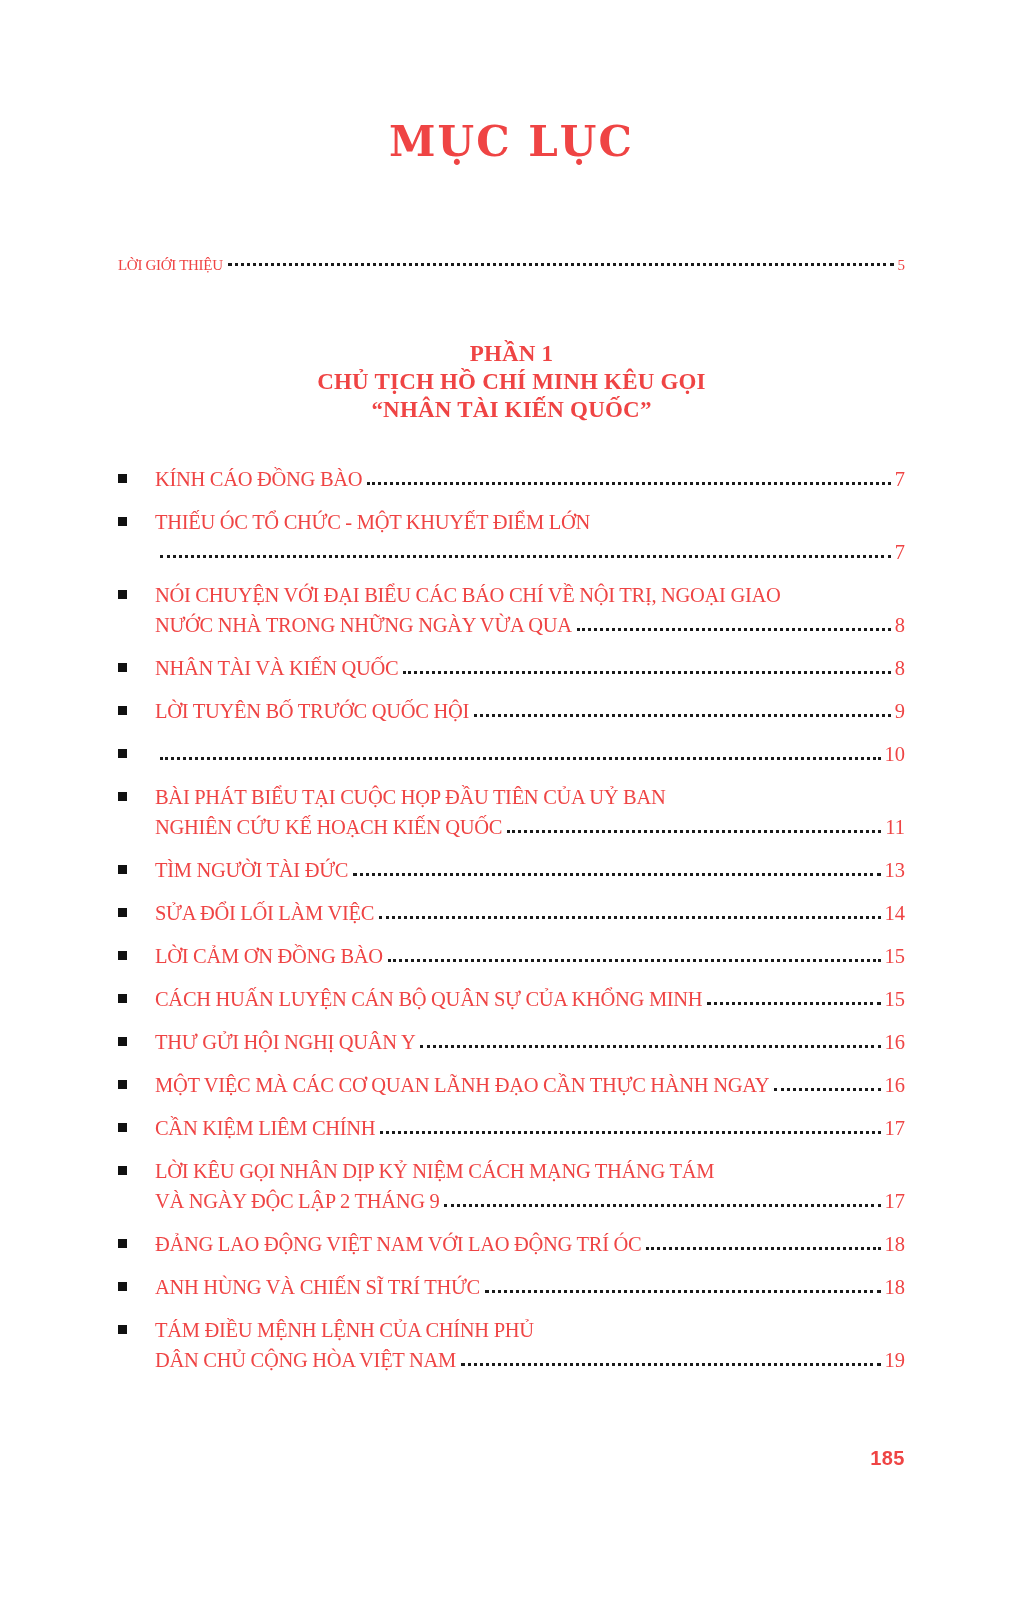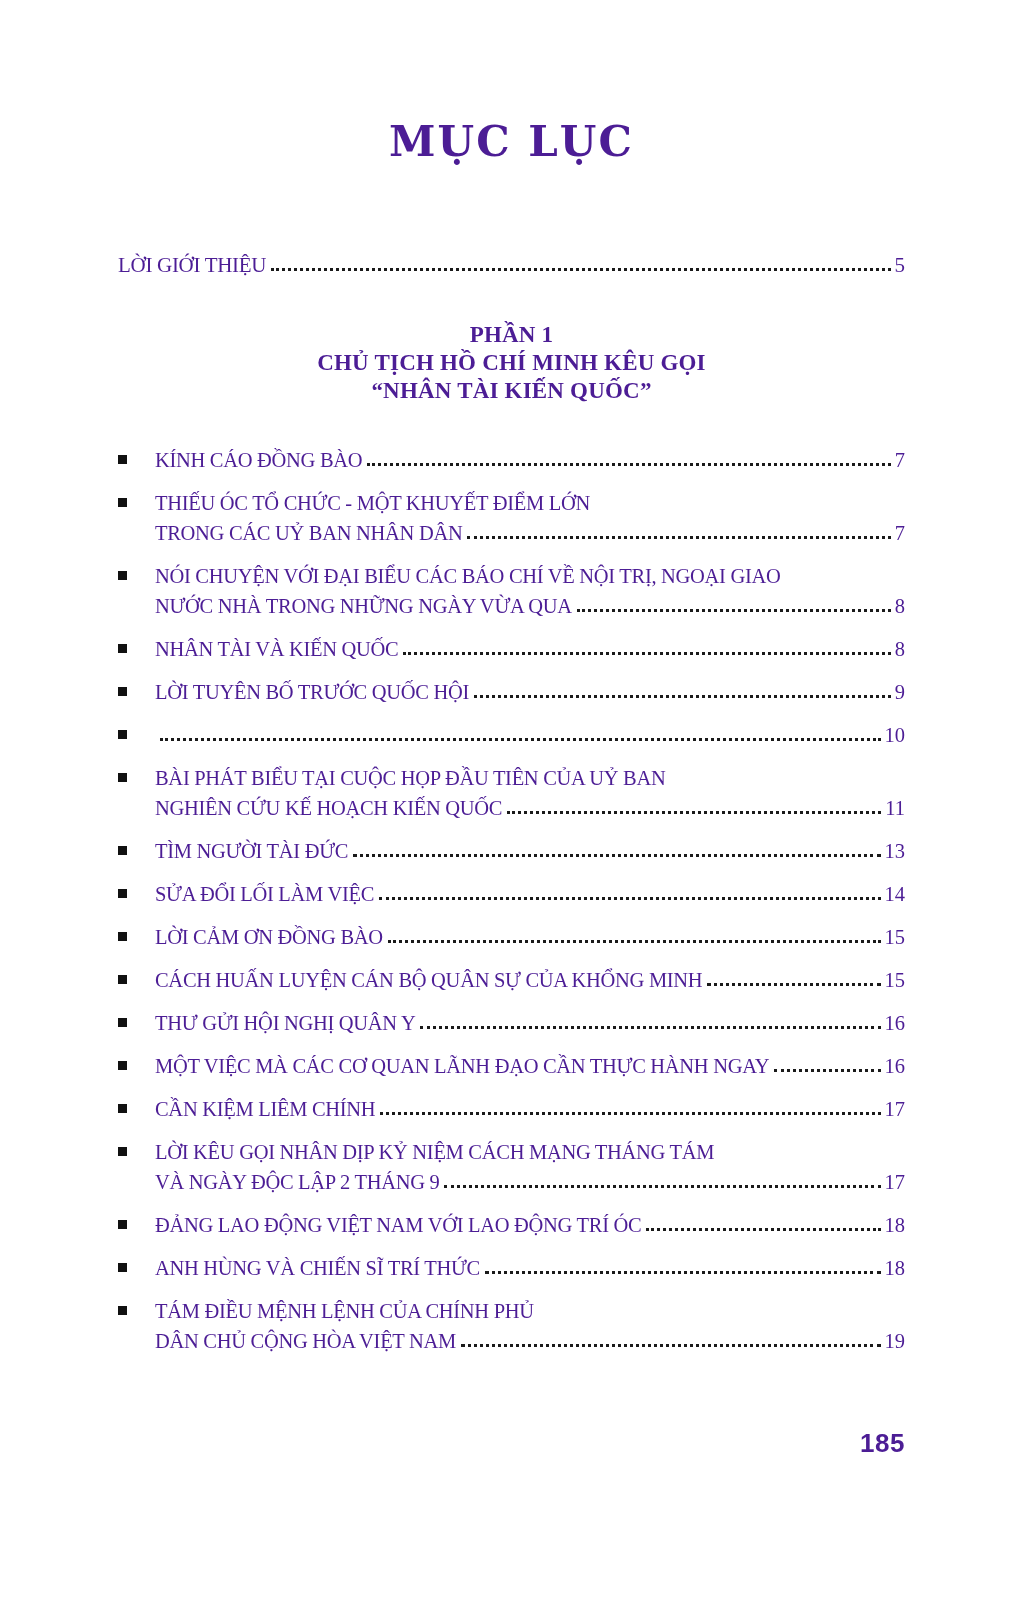--- a/index.html
+++ b/index.html
@@ -2,21 +2,21 @@
 <html lang="vi"><head>
 <meta charset="utf-8">
 <style>
   html, body { margin: 0; padding: 0; background: #e8e8e8; }
   .page {
     position: relative;
     width: 1025px;
     height: 1614px;
     margin: 0 auto;
     background: #ffffff;
-    color: #4c1d95;
+    color: #ef4444;
     font-family: "Liberation Serif", serif;
     overflow: hidden;
   }
   .content {
     position: absolute;
     left: 118px;
     top: 0;
     width: 787px;
   }
   .page-title {
@@ -40,26 +40,27 @@
     flex: 1;
     min-width: 12px;
     height: 0;
     border-bottom: 3px dotted #1a1a1a;
     margin: 0 4px 0 5px;
     transform: translateY(-1px);
   }
   .pnum { flex: none; letter-spacing: 0; }
   .intro-row {
     margin-top: 82px;
-    font-size: 21px;
+    font-size: 15px;
     line-height: 30px;
     letter-spacing: 0.5px;
+    align-items: center;
   }
   .section-heading {
-    margin-top: 41px;
+    margin-top: 60px;
     text-align: center;
     font-weight: bold;
     font-size: 23px;
     line-height: 28px;
     letter-spacing: 0.2px;
   }
   .toc-list {
     margin-top: 40px;
     font-size: 20.5px;
     text-align: right;
@@ -76,21 +77,21 @@
     background: #111111;
     margin-top: 10px;
     margin-right: 28px;
   }
   .entry-body { flex: 1; min-width: 0; }
   .footer-pnum {
     margin-top: 72px;
     text-align: right;
     font-family: "Liberation Sans", sans-serif;
     font-weight: bold;
-    font-size: 26px;
+    font-size: 20px;
     letter-spacing: 0.5px;
   }
 </style>
 </head>
 <body>
 
 <div class="page">
   <div class="content">
 
     <div class="page-title">MỤC LỤC</div>
@@ -118,21 +119,20 @@
             </div>
           </div>
         </div>
         <div class="entry">
           <span class="bullet"></span>
           <div class="entry-body">
             <div class="row">
               <span class="t">THIẾU ÓC TỔ CHỨC - MỘT KHUYẾT ĐIỂM LỚN</span>
             </div>
             <div class="row">
-              <span class="t">TRONG CÁC UỶ BAN NHÂN DÂN</span>
               <span class="leader"></span>
               <span class="pnum">7</span>
             </div>
           </div>
         </div>
         <div class="entry">
           <span class="bullet"></span>
           <div class="entry-body">
             <div class="row">
               <span class="t">NÓI CHUYỆN VỚI ĐẠI BIỂU CÁC BÁO CHÍ VỀ NỘI TRỊ, NGOẠI GIAO</span>

